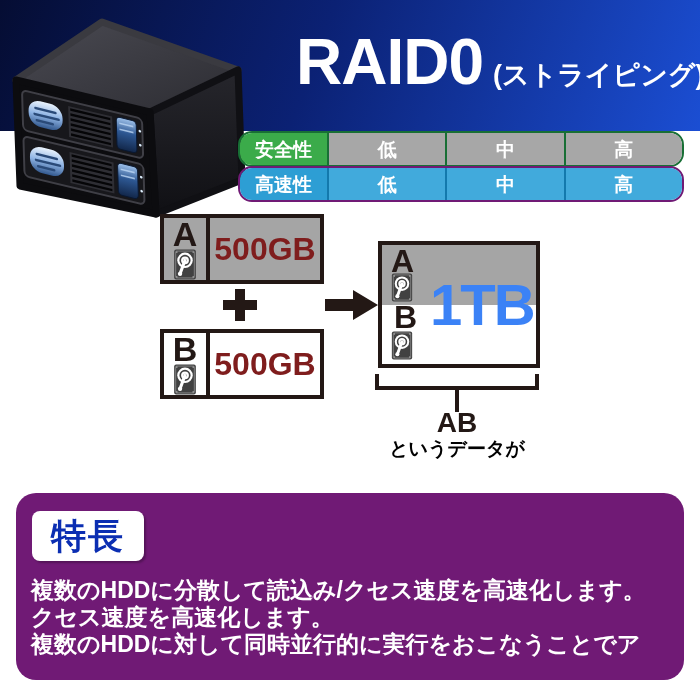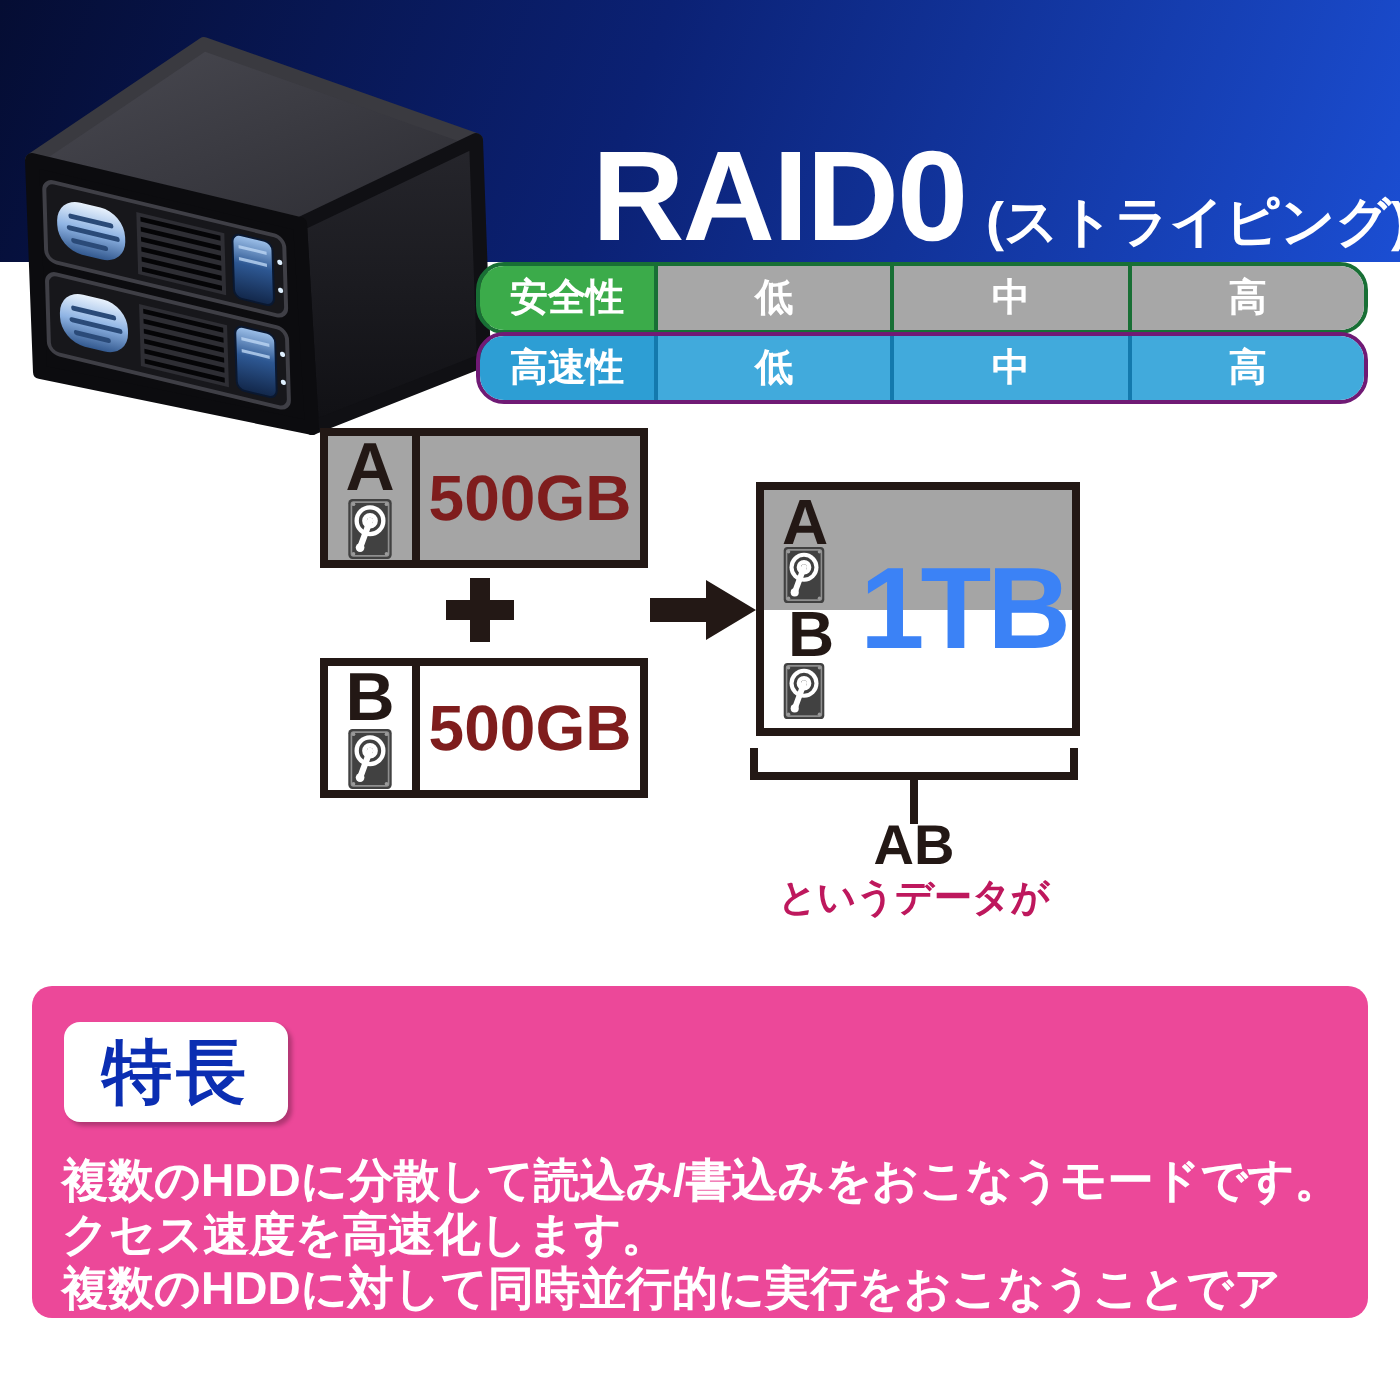--- a/index.html
+++ b/index.html
@@ -10,21 +10,21 @@
   }
   
   .header {
     position:absolute; left:0; top:0; width:700px; height:131px;
     background:linear-gradient(110deg,#050d33 0%,#0b2174 45%,#1b4ed3 100%);
   }
   .title {
     position:absolute; left:296px; top:30px; display:flex; align-items:baseline; gap:10px;
     color:#ffffff; white-space:nowrap;
   }
-  .title-main { font-size:64px; font-weight:700; letter-spacing:-1px; line-height:1.0;margin-top:36px; }
+  .title-main { font-size:64px; font-weight:700; letter-spacing:-1px; line-height:1.0; }
   .title-sub  { font-size:27px; font-weight:700; }
   
   .enclosure { position:absolute; left:2px; top:8px; width:250px; height:220px; }
   
   .bar {
     position:absolute; left:238px; width:446px; height:36px;
     display:flex; border-radius:14px; overflow:hidden;
     color:#ffffff; font-size:19px; font-weight:700; line-height:23px; text-align:center;
   }
   .bar > div { display:flex; align-items:center; justify-content:center; }
@@ -67,28 +67,28 @@
     position:absolute; left:32px; top:26px; font-size:58px; font-weight:700;
     letter-spacing:-2px; color:#3b82f6;margin-left:16px;
   }
   .bracket { position:absolute; left:375px; top:374px; }
   .bracket-label {
     position:absolute; left:375px; top:407px; width:164px; text-align:center;
     font-size:28px; font-weight:700; color:#231815;
   }
   .bracket-caption {
     position:absolute; left:355px; width:204px; text-align:center;
-    font-size:19px; font-weight:700; color:#be185d;
+    font-size:19px; font-weight:700; color:#000000;
   }
   .caption-1 { top:436px; }
   .caption-2 { top:458px; }
   
   .feature-panel {
-    position:absolute; left:16px; top:493px; width:668px; height:166px;
-    background:#ec4899; border-radius:10px;
+    position:absolute; left:16px; top:493px; width:668px; height:187px;
+    background:#701a75; border-radius:20px;
   }
   .feature-heading-box {
     position:absolute; left:16px; top:18px; width:112px; height:50px;
     background:#ffffff; border-radius:8px; box-shadow:2px 2px 2px rgba(0,0,0,0.25);
     display:flex; align-items:center; justify-content:center;
   }
   .feature-heading { font-size:35px; font-weight:700; color:#0b2eb2; letter-spacing:2px; }
   .feature-text {
     position:absolute; left:15px; top:84px; color:#ffffff;
     font-size:23px; font-weight:700; line-height:27px; white-space:nowrap;
@@ -247,19 +247,19 @@
     <path d="M82,14 L82,38" fill="none" stroke="#231815" stroke-width="4"></path>
   </svg>
   <div class="bracket-label">AB</div>
   <div class="bracket-caption caption-1">というデータが</div>
 
   <div class="feature-panel">
     <div class="feature-heading-box">
       <span class="feature-heading">特長</span>
     </div>
     <div class="feature-text">
-      <div>複数のHDDに分散して読込み/書込みをおこなうモードです。</div>
+      <div>複数のHDDに分散して読込み/クセス速度を高速化します。</div>
       <div>クセス速度を高速化します。</div>
       <div>複数のHDDに対して同時並行的に実行をおこなうことでア</div>
     </div>
   </div>
 
 </div>
 
 </body></html>

